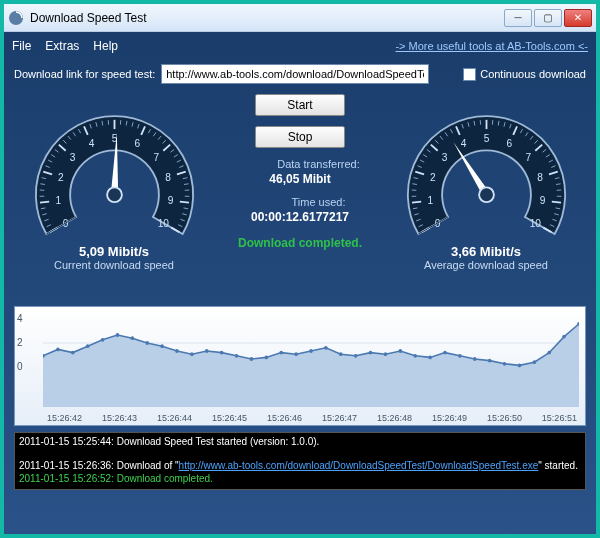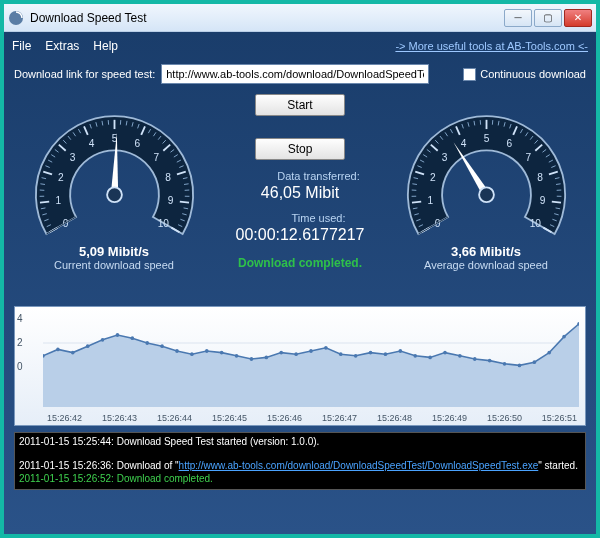--- a/index.html
+++ b/index.html
@@ -20,21 +20,21 @@
 .urlrow label { color: #fff; white-space: nowrap; }
 .urlinput { flex: 1; height: 20px; border: 1px solid #6b88ad; background: #fff; color: #000; padding: 0 4px; font-size: 11px; }
 .chk { display: flex; align-items: center; gap: 4px; color: #fff; margin-left: 28px; }
 .chkbox { width: 13px; height: 13px; background: #fff; border: 1px solid #6b88ad; }
 .main { flex: 1; display: flex; flex-direction: column; padding: 0 10px 8px; }
 .gauges { display: flex; align-items: flex-start; height: 210px; }
 .gaugecol { width: 200px; display: flex; flex-direction: column; align-items: center; }
 .midcol { flex: 1; display: flex; flex-direction: column; align-items: center; gap: 2px; padding-top: 2px; }
 .btn { width: 90px; height: 22px; background: linear-gradient(#fefefe,#e3e3e3); border: 1px solid #888; border-radius: 2px; color: #000; font-size: 12px; }
 .infolabel { color: #b9d4f2; margin-top: 8px; font-size: 11px; padding-left: 37px; }
-.infoval { color: #fff; font-weight: normal; font-size: 16px; }
+.infoval { color: #fff; font-weight: bold; font-size: 12px; }
 .status { color: #2ec04a; font-weight: bold; margin-top: 10px; font-size: 12px; }
 .gaugewrap { width: 185px; height: 150px; position: relative; }
 .gval { color: #fff; font-weight: bold; font-size: 13px; margin-top: 2px; }
 .glabel { color: #c7dbf2; font-size: 11px; }
 .chartbox { height: 120px; border: 1px solid #7a98bd; background: linear-gradient(#ffffff,#e6eef8); margin-top: 4px; position: relative; }
 .chartlabels { position: absolute; left: 2px; top: 6px; color: #456; font-size: 10px; }
 .chartlabels div { height: 24px; }
 .xlabels { position: absolute; bottom: 2px; left: 32px; right: 8px; display: flex; justify-content: space-between; color: #456; font-size: 9px; }
 .chartarea { position: absolute; left: 28px; right: 6px; top: 4px; bottom: 18px; }
 .chartarea svg { width: 100%; height: 100%; }
@@ -153,21 +153,21 @@
                 <circle cx="100" cy="110" r="8" fill="#1a3556" stroke="#cfe2f8" stroke-width="2"></circle>
                 <line x1="58.430780618346944" y1="134" x2="26.387840678322718" y2="152.5" stroke="#0d253f" stroke-width="1"></line>
               </svg>
           </div>
           <div class="gval">5,09 Mibit/s</div>
           <div class="glabel">Current download speed</div>
         </div>
 
         <div class="midcol">
           <button class="btn">Start</button>
-          <button class="btn" style="margin-top:20px">Stop</button>
+          <button class="btn" style="margin-top:8px">Stop</button>
           <div class="infolabel">Data transferred:</div>
           <div class="infoval">46,05 Mibit</div>
           <div class="infolabel">Time used:</div>
           <div class="infoval">00:00:12.6177217</div>
           <div class="status">Download completed.</div>
         </div>
 
         <div class="gaugecol">
           <div class="gaugewrap">
             <svg class="gauge-svg" id="gauge-right" viewBox="0 0 200 160">

